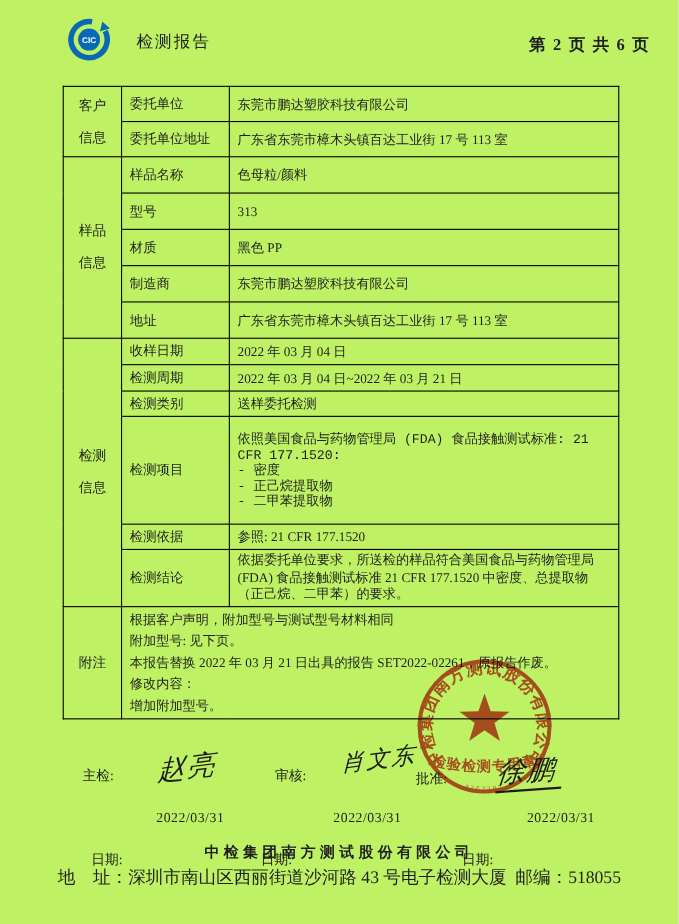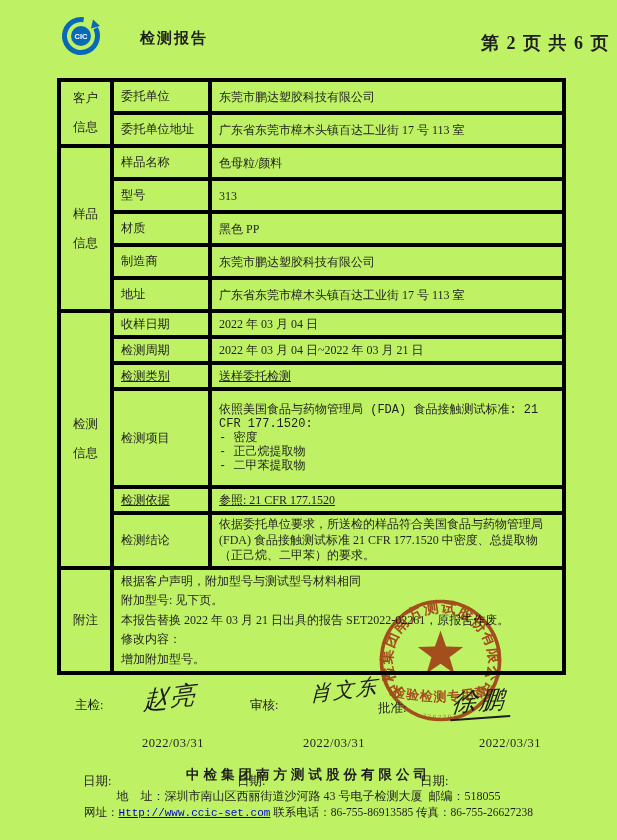--- a/index.html
+++ b/index.html
@@ -5,38 +5,38 @@
   * { margin:0; padding:0; box-sizing:border-box; }
   html,body { background:#e8e8e8; }
   .page {
     position:relative; width:617px; height:840px; margin:0 auto;
     background:#bef264; overflow:hidden;
     font-family:"Liberation Serif","DejaVu Serif",serif;
     color:#1f1f1f;
   }
   
   .logo { position:absolute; left:60px; top:15px; }
-  .doc-title { position:absolute; left:140px; top:29px; font-size:15px; font-weight:bold; letter-spacing:2px; }
+  .doc-title { position:absolute; left:124px; top:29px; font-size:15px; font-weight:normal; letter-spacing:2px; }
   .report-no { position:absolute; left:242px; top:31px; font-size:12.5px; font-weight:bold; }
-  .page-info { position:absolute; left:481px; top:31px; font-size:18px; font-weight:bold; letter-spacing:1.5px; white-space:nowrap; }
+  .page-info { position:absolute; left:481px; top:31px; font-size:15px; font-weight:bold; letter-spacing:1.5px; white-space:nowrap; }
 
   
   table.report {
     position:absolute; left:57px; top:78px; width:505px;
     border-collapse:collapse; table-layout:fixed; font-size:12px;
   }
-  table.report td { border:4px solid #000000; padding:2px 7px; vertical-align:middle; }
+  table.report td { border:1px solid #000000; padding:2px 7px; vertical-align:middle; }
   td.sec { text-align:center; padding:2px 0; }
   td.sec .stack { display:inline-block; width:32px; word-break:break-all; line-height:29px; font-size:12.5px; }
   td.lbl { font-size:12.2px; }
   td.val { line-height:1.5; }
   tr.h32 td { height:32px; }
   tr.h33 td { height:33px; }
   tr.h24 td { height:24px; }
-  tr.h22 td { height:22px;text-decoration:underline; }
+  tr.h22 td { height:22px; }
   tr.h98 td { height:98px; }
   tr.h48 td { height:48px;margin-top:20px; }
   tr.h99 td { height:99px; }
   td.multiline { line-height:14px;font-family:Liberation Mono, monospace; }
   td.conclusion { line-height:15.5px; }
   td.notes { line-height:19.5px; }
 
   
   .stamp { position:absolute; left:368px; top:588px; opacity:.88; mix-blend-mode:multiply; pointer-events:none; }
 
@@ -46,21 +46,21 @@
     position:absolute; font-style:italic; font-size:25px; letter-spacing:2px;
     color:#1c1c1c; transform:rotate(-7deg) skewX(-8deg); white-space:nowrap;
   }
   .sig.third { border-bottom:2px solid #1c1c1c; padding:0 6px 0 0; transform:rotate(-4deg) skewX(-10deg); }
   .date-label { position:absolute; top:773px; font-size:12.5px; }
   .date-val { position:absolute; top:736px; font-size:12.5px; letter-spacing:.5px; }
 
   
   .footer-company { position:absolute; left:0; top:766px; width:100%; text-align:center;
     font-size:13.5px; font-weight:bold; letter-spacing:4px; }
-  .footer-line1 { position:absolute; left:0; top:788px; width:100%; text-align:center; font-size:12px; }
+  .footer-line1 { position:absolute; left:0; top:788px; width:100%; text-align:center; font-size:16px; }
   .footer-line2 { position:absolute; left:0; top:805px; width:100%; text-align:center; font-size:11.5px; }
   .footer-link { color:#0000cc; text-decoration:underline; font-family:"Liberation Mono","DejaVu Sans Mono",monospace; font-size:11px; }
 </style>
 </head>
 <body>
 
 <div class="page">
 
   <div class="logo">
     <svg width="42" height="42" viewBox="0 0 42 42">
@@ -191,19 +191,14 @@
   <div class="date-val" style="left:142px;">2022/03/31</div>
   <div class="date-label" style="left:237px;">日期:</div>
   <div class="date-val" style="left:303px;">2022/03/31</div>
   <div class="date-label" style="left:420px;">日期:</div>
   <div class="date-val" style="left:479px;">2022/03/31</div>
 
   <div class="footer-company">中检集团南方测试股份有限公司</div>
   <div class="footer-line1">
     <span>地　址：</span><span>深圳市南山区西丽街道沙河路 43 号电子检测大厦</span>&nbsp;&nbsp;<span>邮编：518055</span>
   </div>
-  <div class="footer-line2">
-    <span>网址：</span><a class="footer-link" href="#">Http://www.ccic-set.com</a>
-    <span>联系电话：86-755-86913585</span>
-    <span>传真：86-755-26627238</span>
-  </div>
 
 </div>
 
 </body></html>

